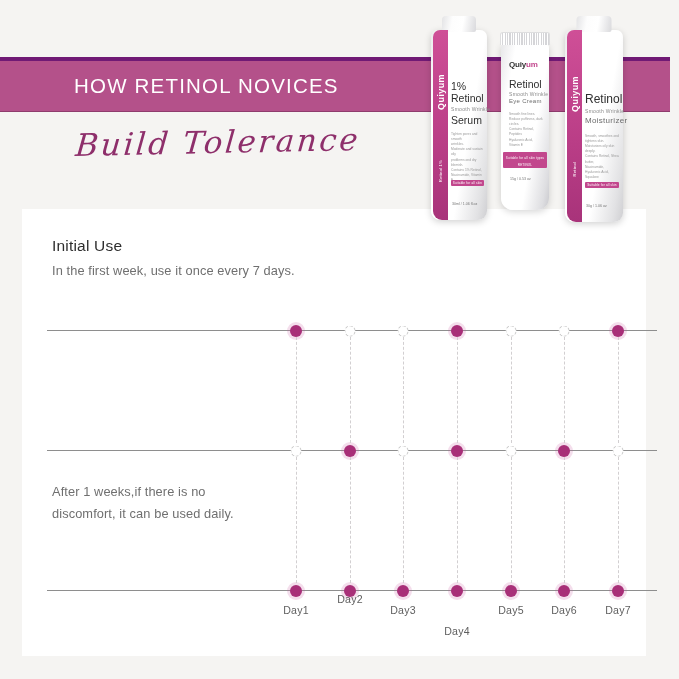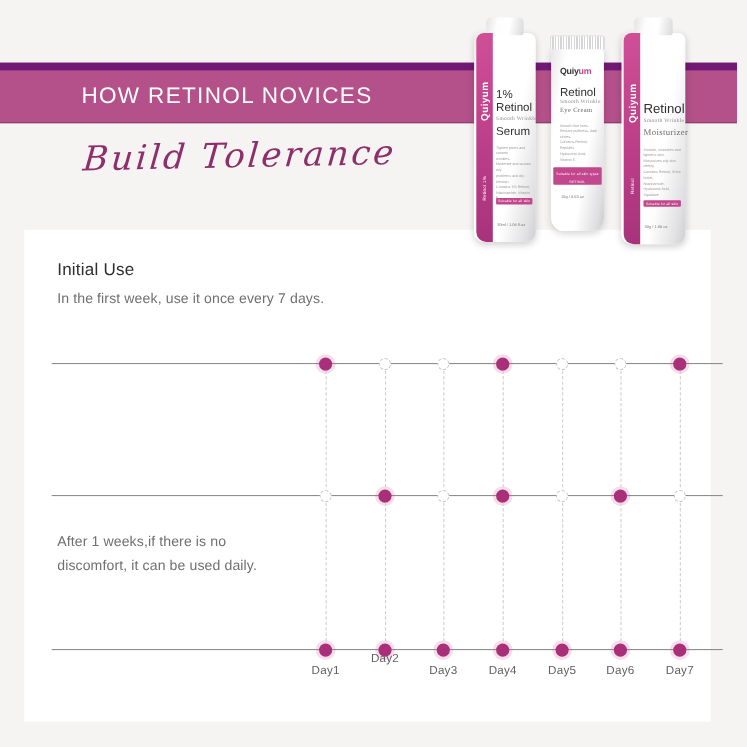--- a/index.html
+++ b/index.html
@@ -8,21 +8,21 @@
     background: #f5f4f2;
     font-family: "Liberation Sans", sans-serif;
     overflow: hidden;
   }
   .page { position: relative; width: 679px; height: 679px; background: #f5f4f2; }
 
   
   .banner {
     position: absolute; left: 0; top: 57px; width: 670px; height: 55px;
     background: #b4518a;
-    border-top: 7px solid #701a75;
+    border-top: 4px solid #701a75;
     border-bottom: 1px solid #8f3c6d;
     display: flex; align-items: center;
     z-index: 3;
   }
   .banner-title {
     color: #ffffff;
     font-size: 20.5px;
     letter-spacing: 1.2px;
     font-weight: 400;
     margin-left: 74px;
@@ -65,21 +65,21 @@
   }
   .vtext {
     position: absolute;
     color: #fff; font-size: 9px; font-weight: 700; letter-spacing: .4px;
     writing-mode: vertical-rl; transform: rotate(180deg);
     white-space: nowrap;
   }
   .vtext.small { font-size: 4.2px; font-weight: 400; letter-spacing: .2px; }
   .lbl { position: absolute; color: #333; white-space: nowrap; }
   .lbl.big { font-size: 10.5px; font-weight: 400; color: #2f2f2f; }
-  .lbl.mid { font-size: 5px; color: #8a8a8a; letter-spacing: .3px; font-family: Liberation Serif, serif; }
+  .lbl.mid { font-size: 5px; color: #8a8a8a; letter-spacing: .3px; }
   .lbl.tiny { font-size: 3.3px; color: #9a9a9a; line-height: 1.55; }
   .pinkbar {
     position: absolute; background: #c2478d; border-radius: 1px;
     color: #fff; font-size: 3px; text-align: center; line-height: 6px;
     letter-spacing: .2px; overflow: hidden;
   }
   .tube {
     position: absolute;
     background: linear-gradient(100deg,#e7e7e9 0%,#ffffff 20%,#ffffff 64%,#dedee1 90%,#c9c9cd 100%);
     border-radius: 4px 4px 12px 12px;
@@ -261,19 +261,19 @@
         <div class="vdash" style="left: 274px; top: 248px; height: 126px;"></div>
         <div class="vdash" style="left: 328px; top: 248px; height: 126px;"></div>
         <div class="vdash" style="left: 381px; top: 248px; height: 126px;"></div>
         <div class="vdash" style="left: 435px; top: 248px; height: 126px;"></div>
         <div class="vdash" style="left: 489px; top: 248px; height: 126px;"></div>
         <div class="vdash" style="left: 542px; top: 248px; height: 126px;"></div>
         <div class="vdash" style="left: 596px; top: 248px; height: 126px;"></div>
         <div class="daylabel" style="left: 274px; top: 395px;">Day1</div>
         <div class="daylabel" style="left: 328px; top: 384px;">Day2</div>
         <div class="daylabel" style="left: 381px; top: 395px;">Day3</div>
-        <div class="daylabel" style="left: 435px; top: 395px; text-align: center;">Day4</div>
+        <div class="daylabel" style="left: 435px; top: 416px; text-align: center;">Day4</div>
         <div class="daylabel" style="left: 489px; top: 395px;">Day5</div>
         <div class="daylabel" style="left: 542px; top: 395px;">Day6</div>
         <div class="daylabel" style="left: 596px; top: 395px;">Day7</div>
       </div>
   </div>
 </div>
 
 </body></html>

